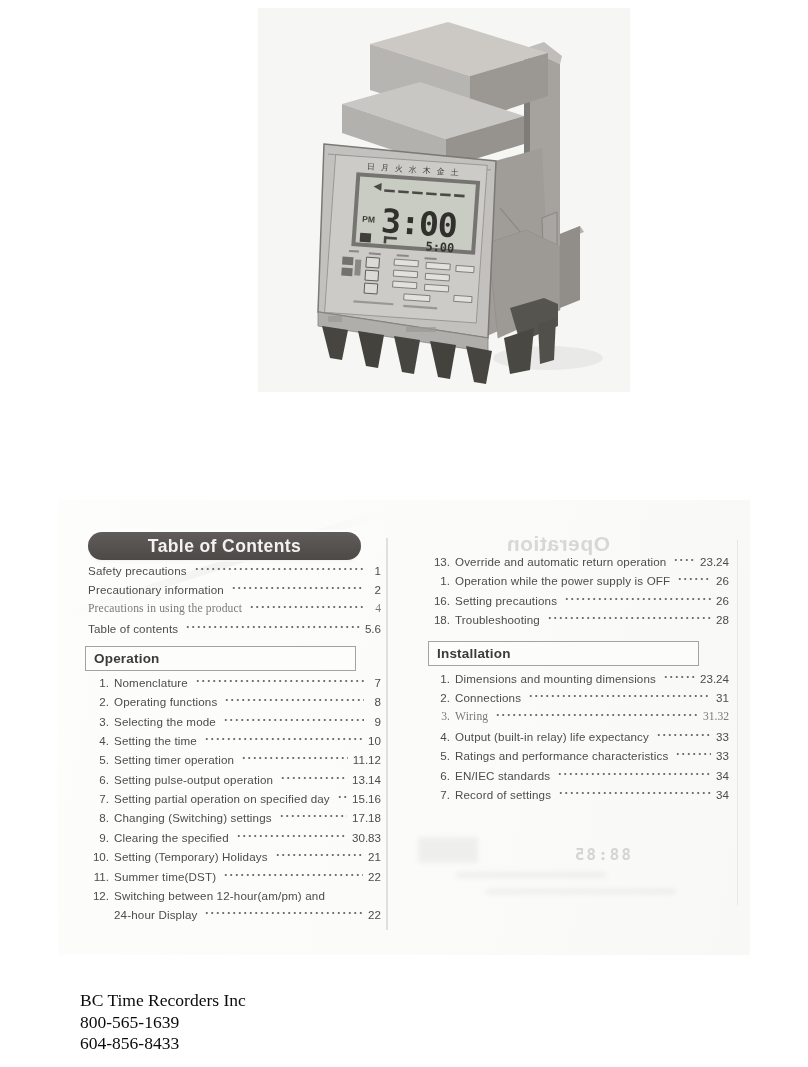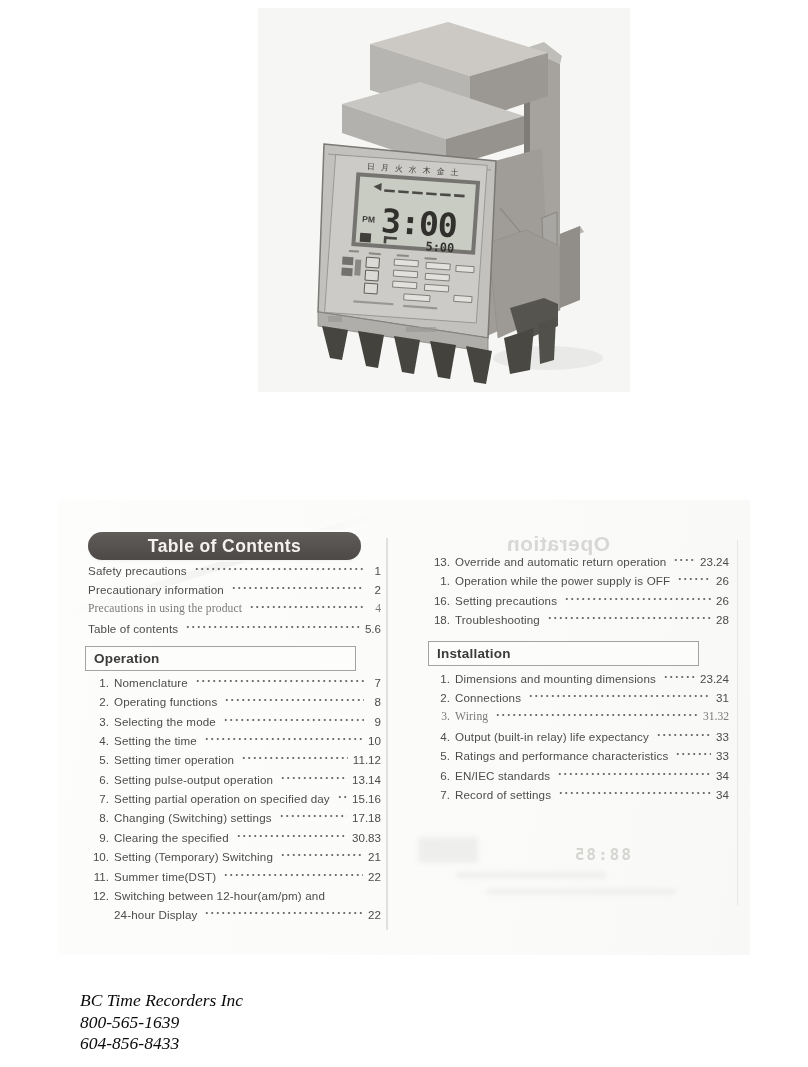--- a/index.html
+++ b/index.html
@@ -44,21 +44,21 @@
   .toc-row.wrap2{padding-left:29px;}
   .intro .toc-row{padding-left:3px;height:19.2px;}
   
   .ghost{position:absolute;transform:scaleX(-1);filter:blur(.7px);font-weight:bold;pointer-events:none;}
   .ghost-op{left:52px;top:5px;width:132px;font-size:21px;color:#b7b6b2;opacity:.5;letter-spacing:.5px;}
   .ghost-num{left:95px;top:318px;width:110px;font-family:"DejaVu Sans Mono",monospace;
     font-size:16px;color:#a9a8a4;opacity:.45;letter-spacing:2px;}
   .smudge{position:absolute;background:#9a9a96;opacity:.12;filter:blur(2.5px);border-radius:2px;transform:scaleX(-1);}
   
   .footer{position:absolute;left:80px;top:990px;font-family:"Liberation Serif",serif;
-    font-size:17.5px;line-height:21.5px;color:#0b0b0b;font-style:italic;}
+    font-size:17.5px;line-height:21.5px;color:#0b0b0b;}
 </style>
 </head>
 <body>
 
 <div class="sheet"></div>
 <div class="streak"></div>
 <div class="crease v1"></div>
 <div class="crease v2"></div>
 
 <div class="photo">
@@ -243,21 +243,21 @@
         <span class="pg">17.18</span>
       </div>
     <div class="toc-row">
         <span class="num">9.</span>
         <span class="lbl">Clearing the specified</span>
         <span class="leader"></span>
         <span class="pg">30.83</span>
       </div>
     <div class="toc-row">
         <span class="num">10.</span>
-        <span class="lbl">Setting (Temporary) Switching</span>
+        <span class="lbl">Setting (Temporary) Holidays</span>
         <span class="leader"></span>
         <span class="pg">21</span>
       </div>
     <div class="toc-row">
         <span class="num">11.</span>
         <span class="lbl">Summer time(DST)</span>
         <span class="leader"></span>
         <span class="pg">22</span>
       </div>
     <div class="toc-row">

